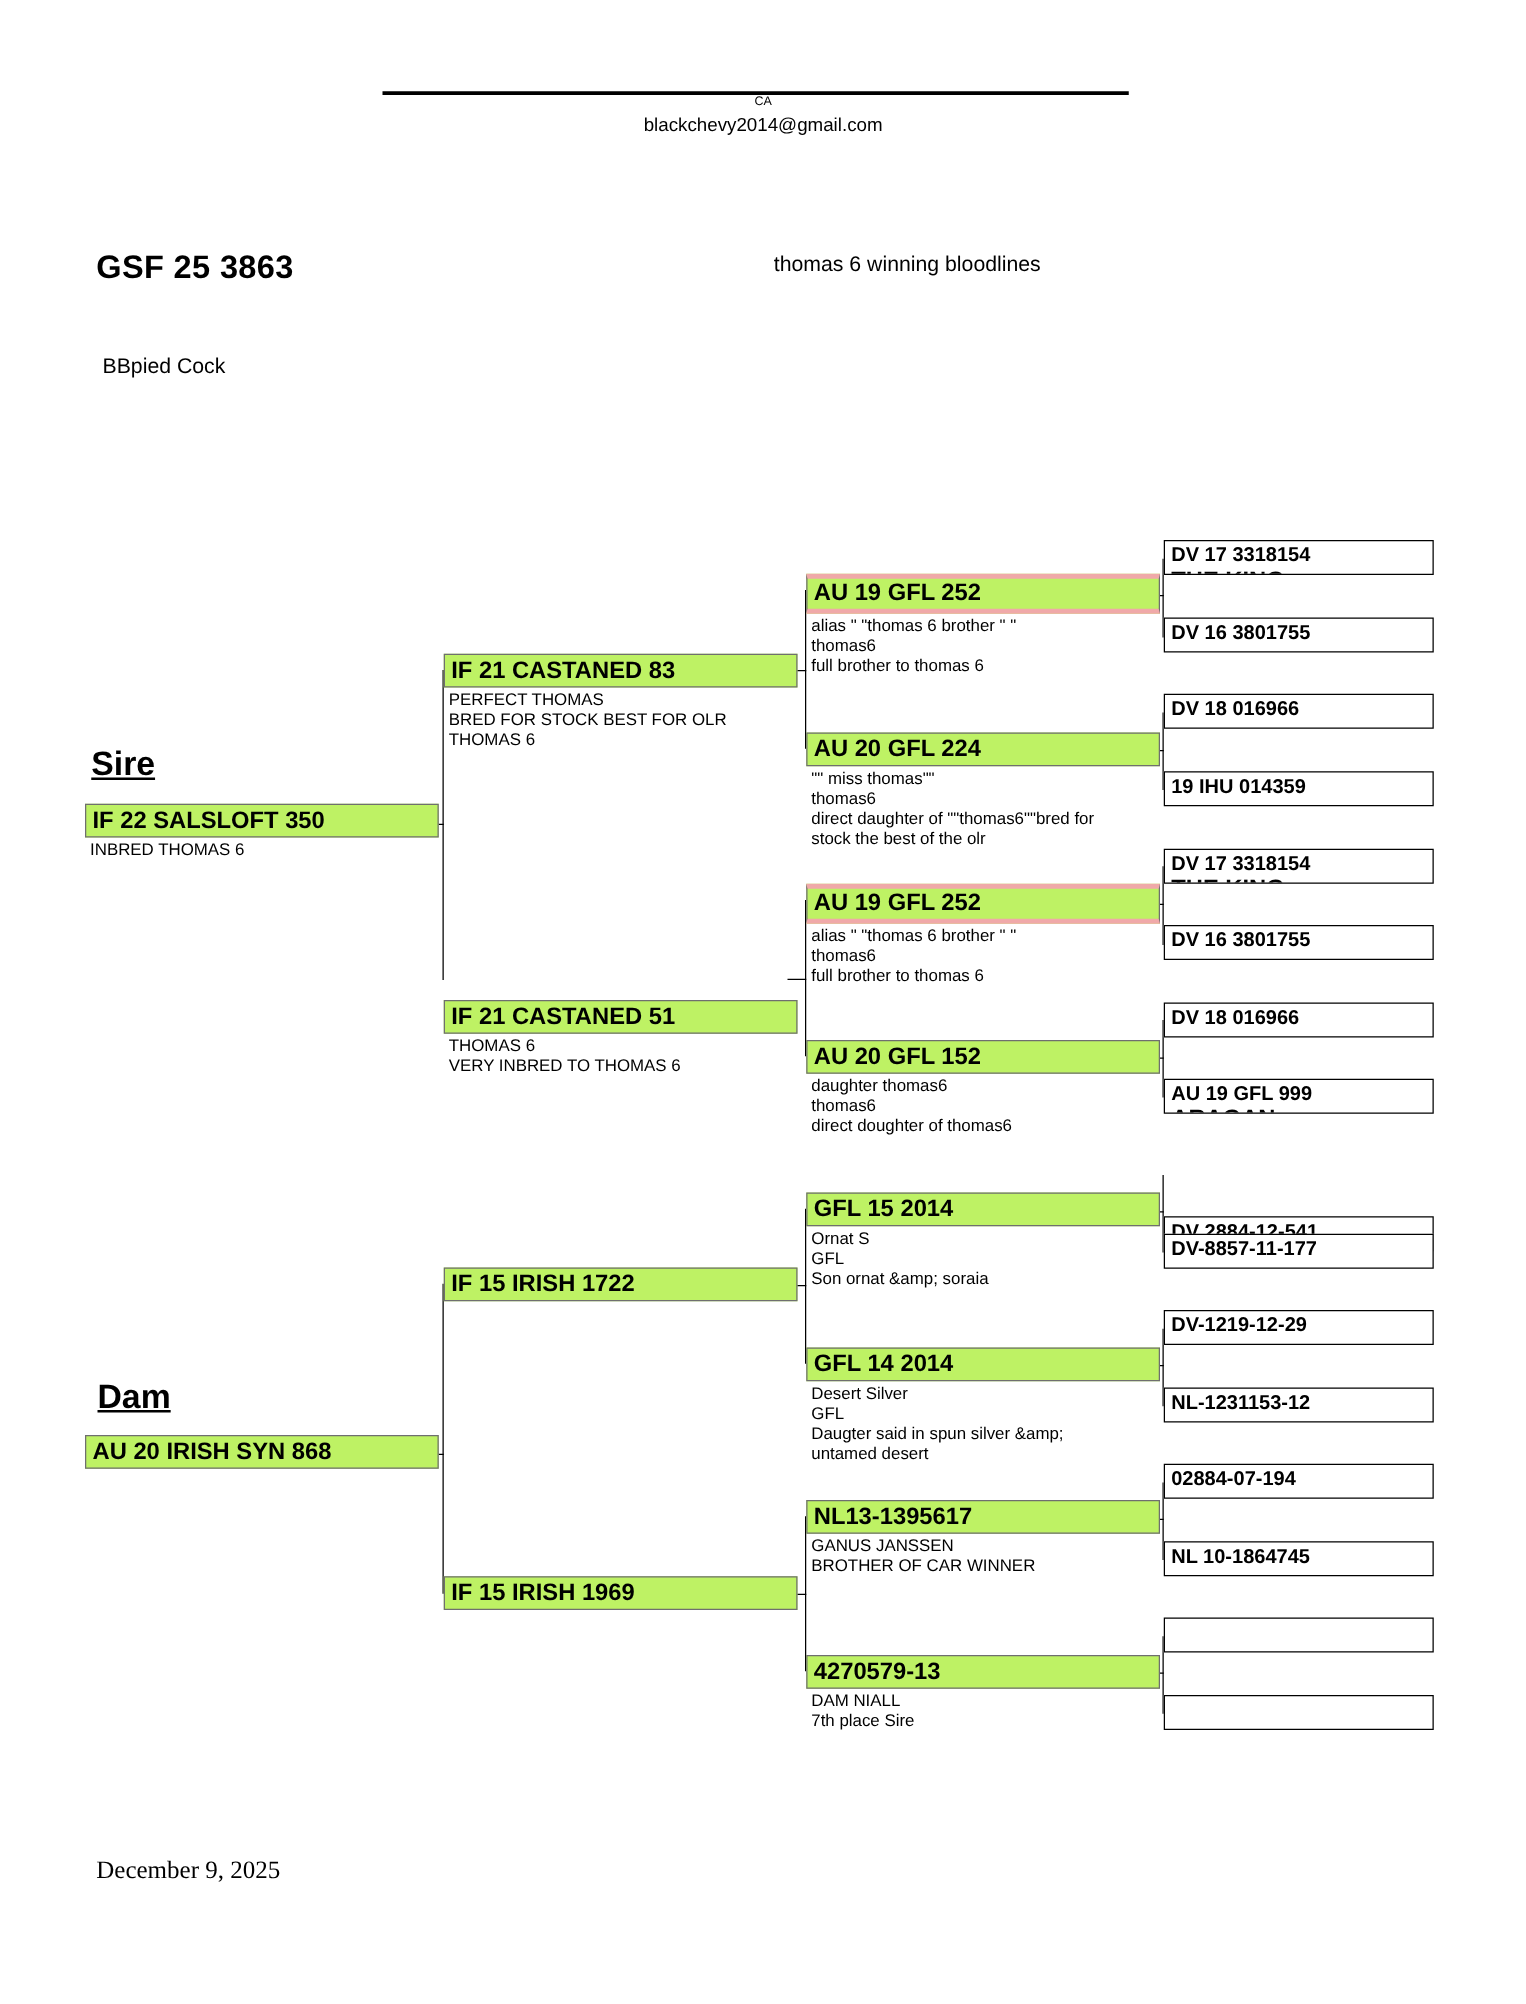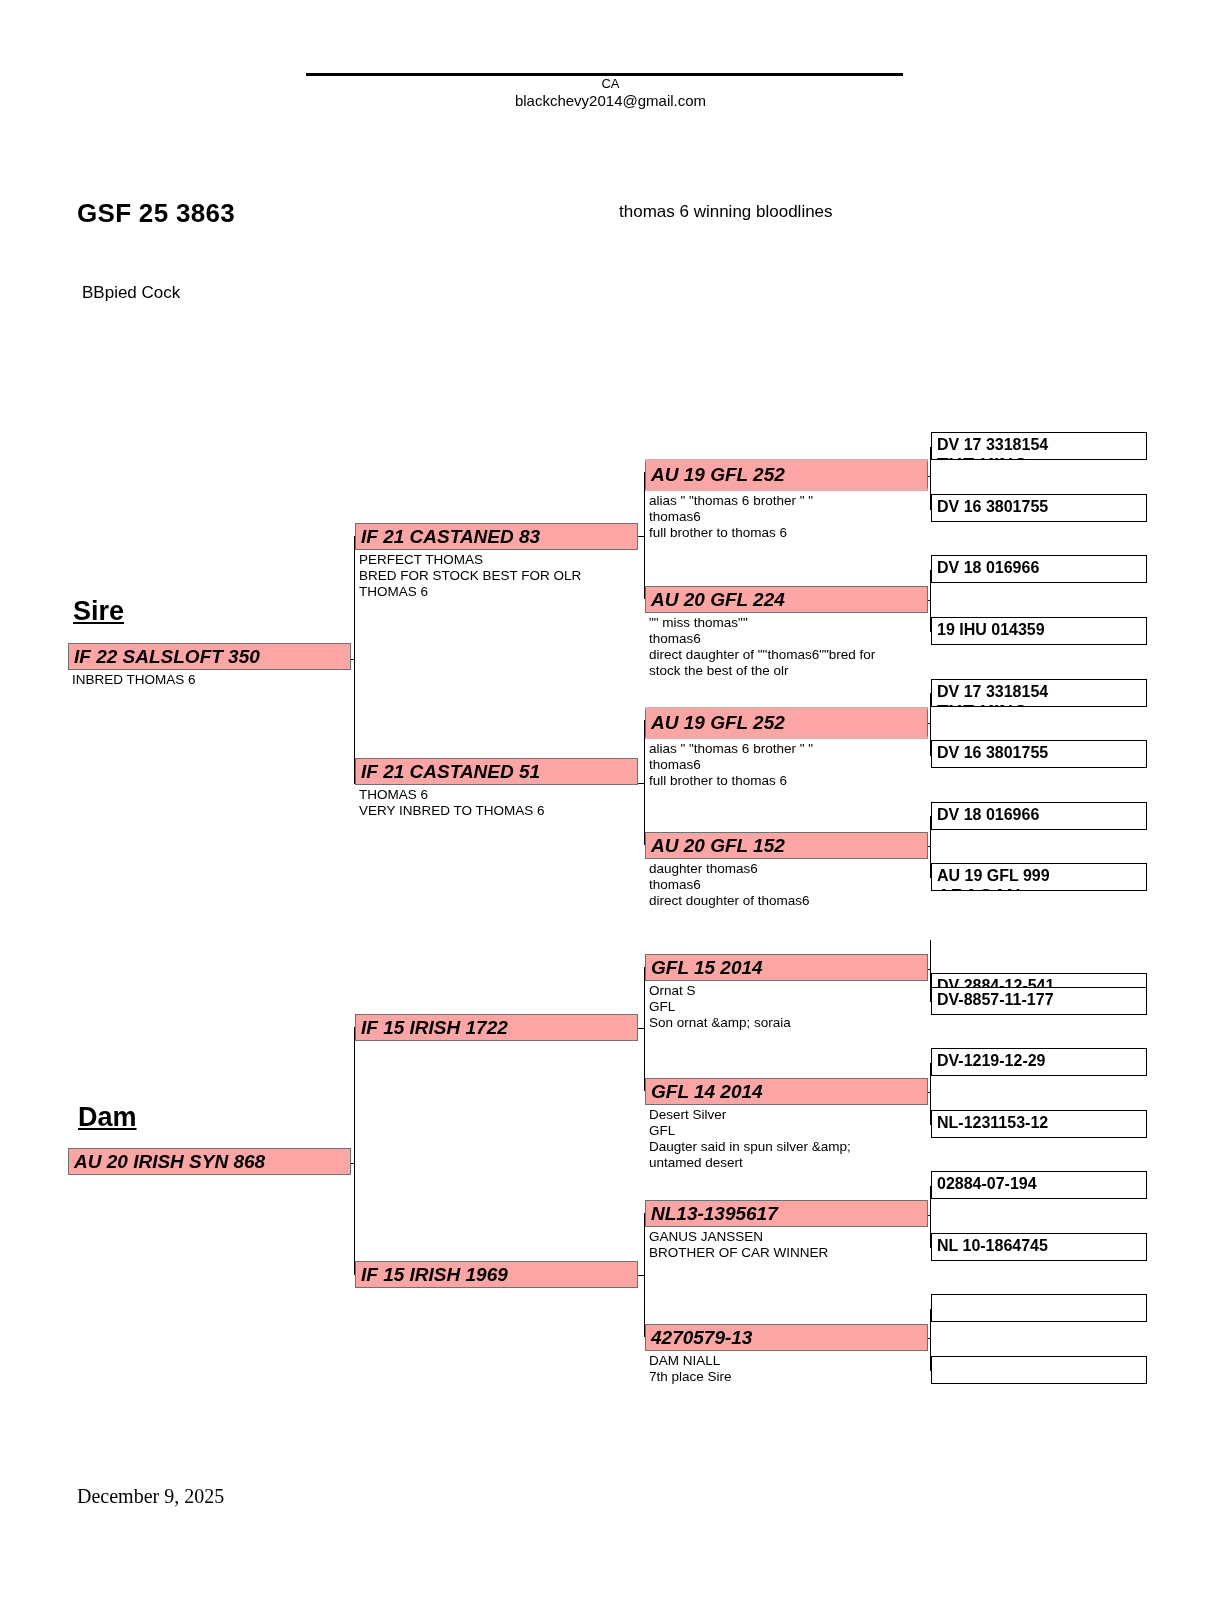--- a/index.html
+++ b/index.html
@@ -36,21 +36,21 @@
     position: absolute;
     left: 306px; top: 73px;
     width: 597px; height: 0;
     border-top: 3px solid #000000;
   }
   .hdr-sub1 {
     position: absolute;
     left: 0; top: 76px;
     width: 1221px;
     text-align: center;
-    font-size: 13px;
+    font-size: 10px;
   }
   .hdr-sub2 {
     position: absolute;
     left: 0; top: 92px;
     width: 1221px;
     text-align: center;
     font-size: 15px;
   }
 
   
@@ -83,26 +83,25 @@
   #dam-head  { left: 78px; top: 1102px; }
 
   
   .pbox {
     position: absolute;
     box-sizing: border-box;
   }
   .pbox .ring {
     box-sizing: border-box;
     border: 1px solid #6f6f6f;
-    background: #fca5a5;
+    background: #bef264;
     font-weight: bold;
     line-height: 1.0;
     white-space: nowrap;
     overflow: hidden;
-    font-style: italic;
   }
   .pbox .notes {
     padding: 2px 0 0 4px;
     font-size: 13.5px;
     line-height: 1.18;
     color: #000000;
   }
   .pbox .notes div { white-space: nowrap; }
 
   
@@ -116,21 +115,21 @@
   #dam-box  { left: 68px; top: 1148px; }
 
   
   .gen2 { width: 283px; }
   .gen2 .ring {
     height: 27px;
     padding: 3px 0 0 5px;
     font-size: 19px;
   }
   #g2-1 { left: 355px; top: 523px; }
-  #g2-2 { left: 355px; top: 758px; }
+  #g2-2 { left: 355px; top: 800px; }
   #g2-3 { left: 355px; top: 1014px; }
   #g2-4 { left: 355px; top: 1261px; }
 
   
   .gen3 { width: 283px; }
   .gen3 .ring {
     height: 27px;
     padding: 3px 0 0 5px;
     font-size: 19px;
   }

